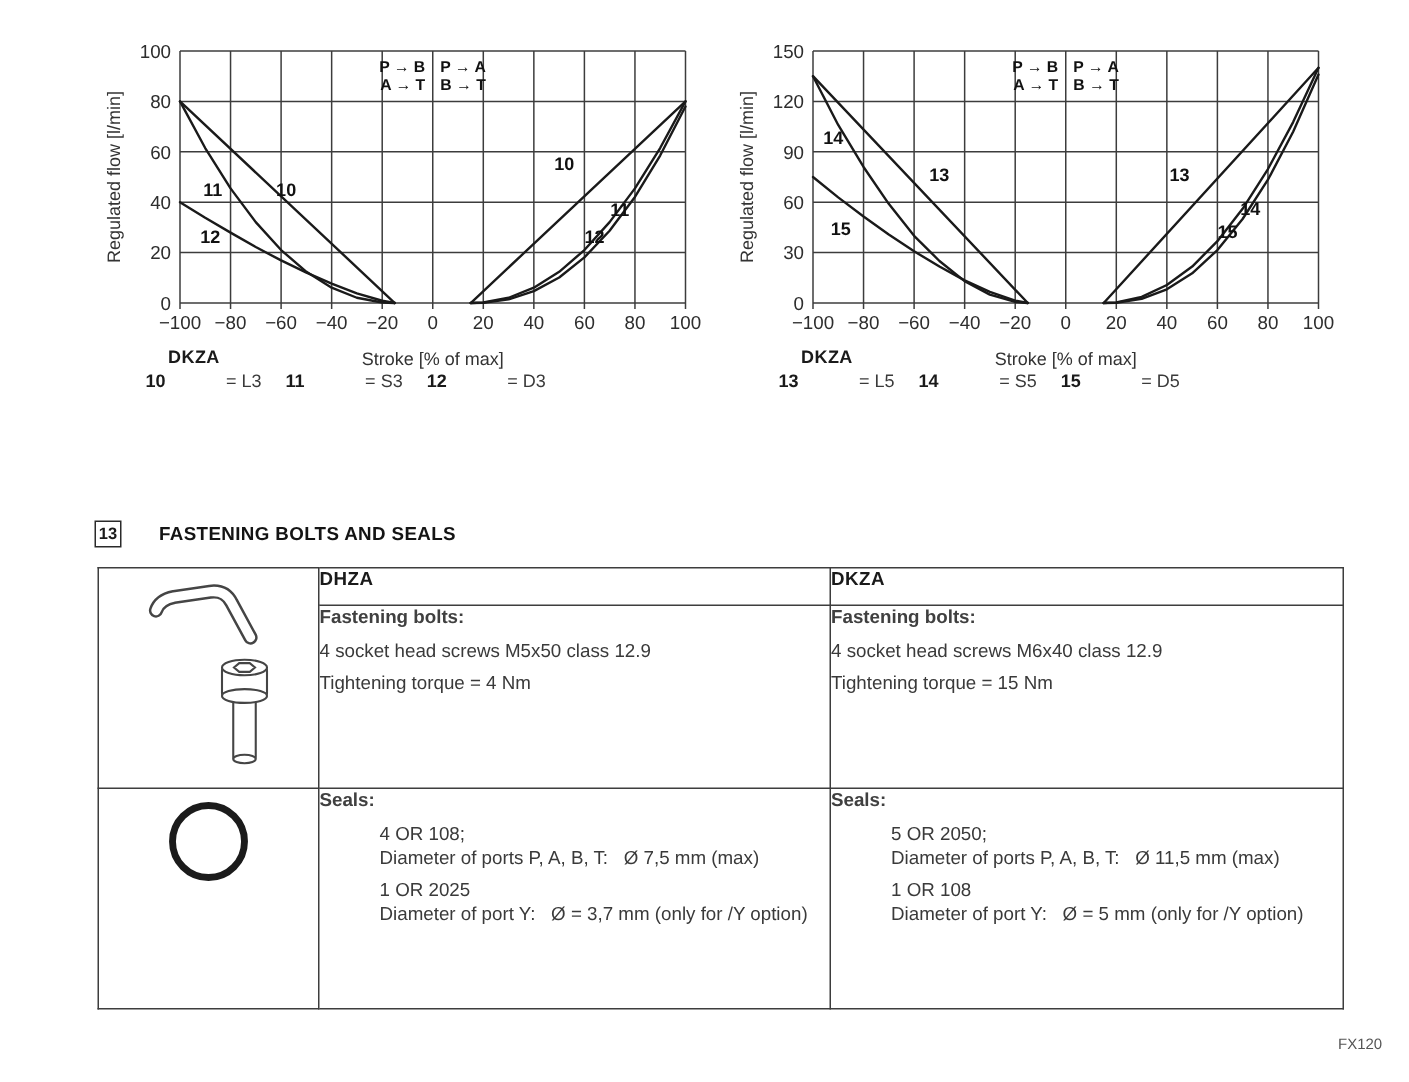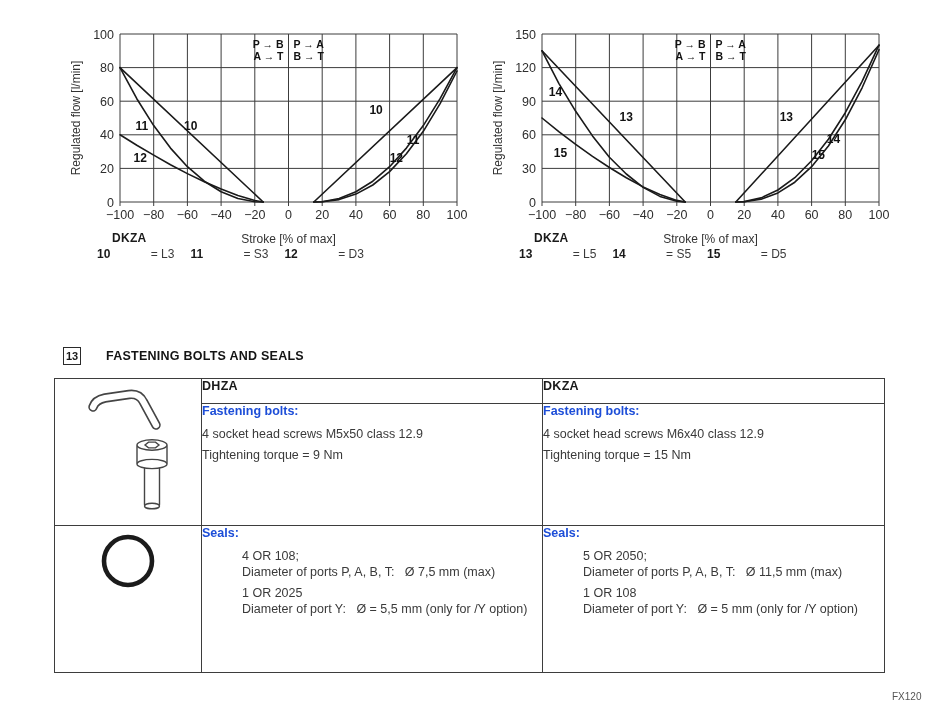--- a/index.html
+++ b/index.html
@@ -10,31 +10,31 @@
   .chart-caption{position:absolute;font-size:12px;color:#333;}
   .cap-model{font-weight:bold;color:#1a1a1a;margin-left:15px;letter-spacing:.3px;}
   .cap-entries{margin-top:2px;white-space:nowrap;}
   .cap-entries .num{font-weight:bold;color:#1a1a1a;}
   .cap-entries .rest{color:#3a3a3a;margin-left:37px;}
   .cap-entries .pair{margin-right:16px;}
   .section-head{position:absolute;left:63px;top:347px;display:flex;align-items:center;}
   .sec-num{width:16px;height:16px;border:1.6px solid #2a2a2a;display:flex;align-items:center;
            justify-content:center;font-size:11px;font-weight:bold;color:#1a1a1a;}
   .sec-title{margin-left:11px;font-weight:bold;font-size:12.5px;color:#141414;letter-spacing:.25px;padding-left:14px;}
-  table.spec{position:absolute;left:54px;top:378px;width:830px;border-collapse:collapse;
+  table.spec{position:absolute;left:65px;top:378px;width:830px;border-collapse:collapse;
              table-layout:fixed;}
   table.spec td{border:1.3px solid #3d3d3d;vertical-align:top;padding:0;}
   td.hdr{font-weight:bold;font-size:12.5px;color:#1a1a1a;vertical-align:middle;
          padding-left:21px;letter-spacing:.3px;}
   tr.hdr-row{height:25px;}
   tr.bolts-row{height:122px;}
   tr.seals-row{height:147px;}
   td.icon-cell{text-align:center;vertical-align:middle;}
   td.cell{padding:28px 10px 0 21px;font-size:12.5px;color:#3a3a3a;}
-  td.cell .title{font-weight:bold;color:#1d4ed8;margin:0 0 9px 0;}
+  td.cell .title{font-weight:bold;color:#404040;margin:0 0 9px 0;}
   td.cell p.line{margin:0 0 7px 0;}
   .grp{line-height:1.24;margin-bottom:6px;}
   .pre{white-space:pre;margin-left:40px;}
   .footer{position:absolute;left:860px;top:691px;font-size:10px;color:#555;padding-left:32px;}
 </style>
 </head>
 <body>
 
 <div class="page">
 
@@ -189,21 +189,21 @@
           </g>
         </svg>
       </td>
       <td class="hdr">DHZA</td>
       <td class="hdr">DKZA</td>
     </tr>
     <tr class="bolts-row">
       <td class="cell">
         <p class="title">Fastening bolts:</p>
         <p class="line">4 socket head screws M5x50 class 12.9</p>
-        <p class="line">Tightening torque = 9 Nm</p>
+        <p class="line">Tightening torque = 4 Nm</p>
       </td>
       <td class="cell">
         <p class="title">Fastening bolts:</p>
         <p class="line">4 socket head screws M6x40 class 12.9</p>
         <p class="line">Tightening torque = 15 Nm</p>
       </td>
     </tr>
     <tr class="seals-row">
       <td class="icon-cell">
         <svg width="70" height="70" viewBox="0 0 70 70">
@@ -211,21 +211,21 @@
         </svg>
       </td>
       <td class="cell">
         <p class="title">Seals:</p>
         <div class="grp">
           <div class="pre">4 OR 108;</div>
           <div class="pre">Diameter of ports P, A, B, T:   Ø 7,5 mm (max)</div>
         </div>
         <div class="grp">
           <div class="pre">1 OR 2025</div>
-          <div class="pre">Diameter of port Y:   Ø = 5,5 mm (only for /Y option)</div>
+          <div class="pre">Diameter of port Y:   Ø = 3,7 mm (only for /Y option)</div>
         </div>
       </td>
       <td class="cell">
         <p class="title">Seals:</p>
         <div class="grp">
           <div class="pre">5 OR 2050;</div>
           <div class="pre">Diameter of ports P, A, B, T:   Ø 11,5 mm (max)</div>
         </div>
         <div class="grp">
           <div class="pre">1 OR 108</div>

